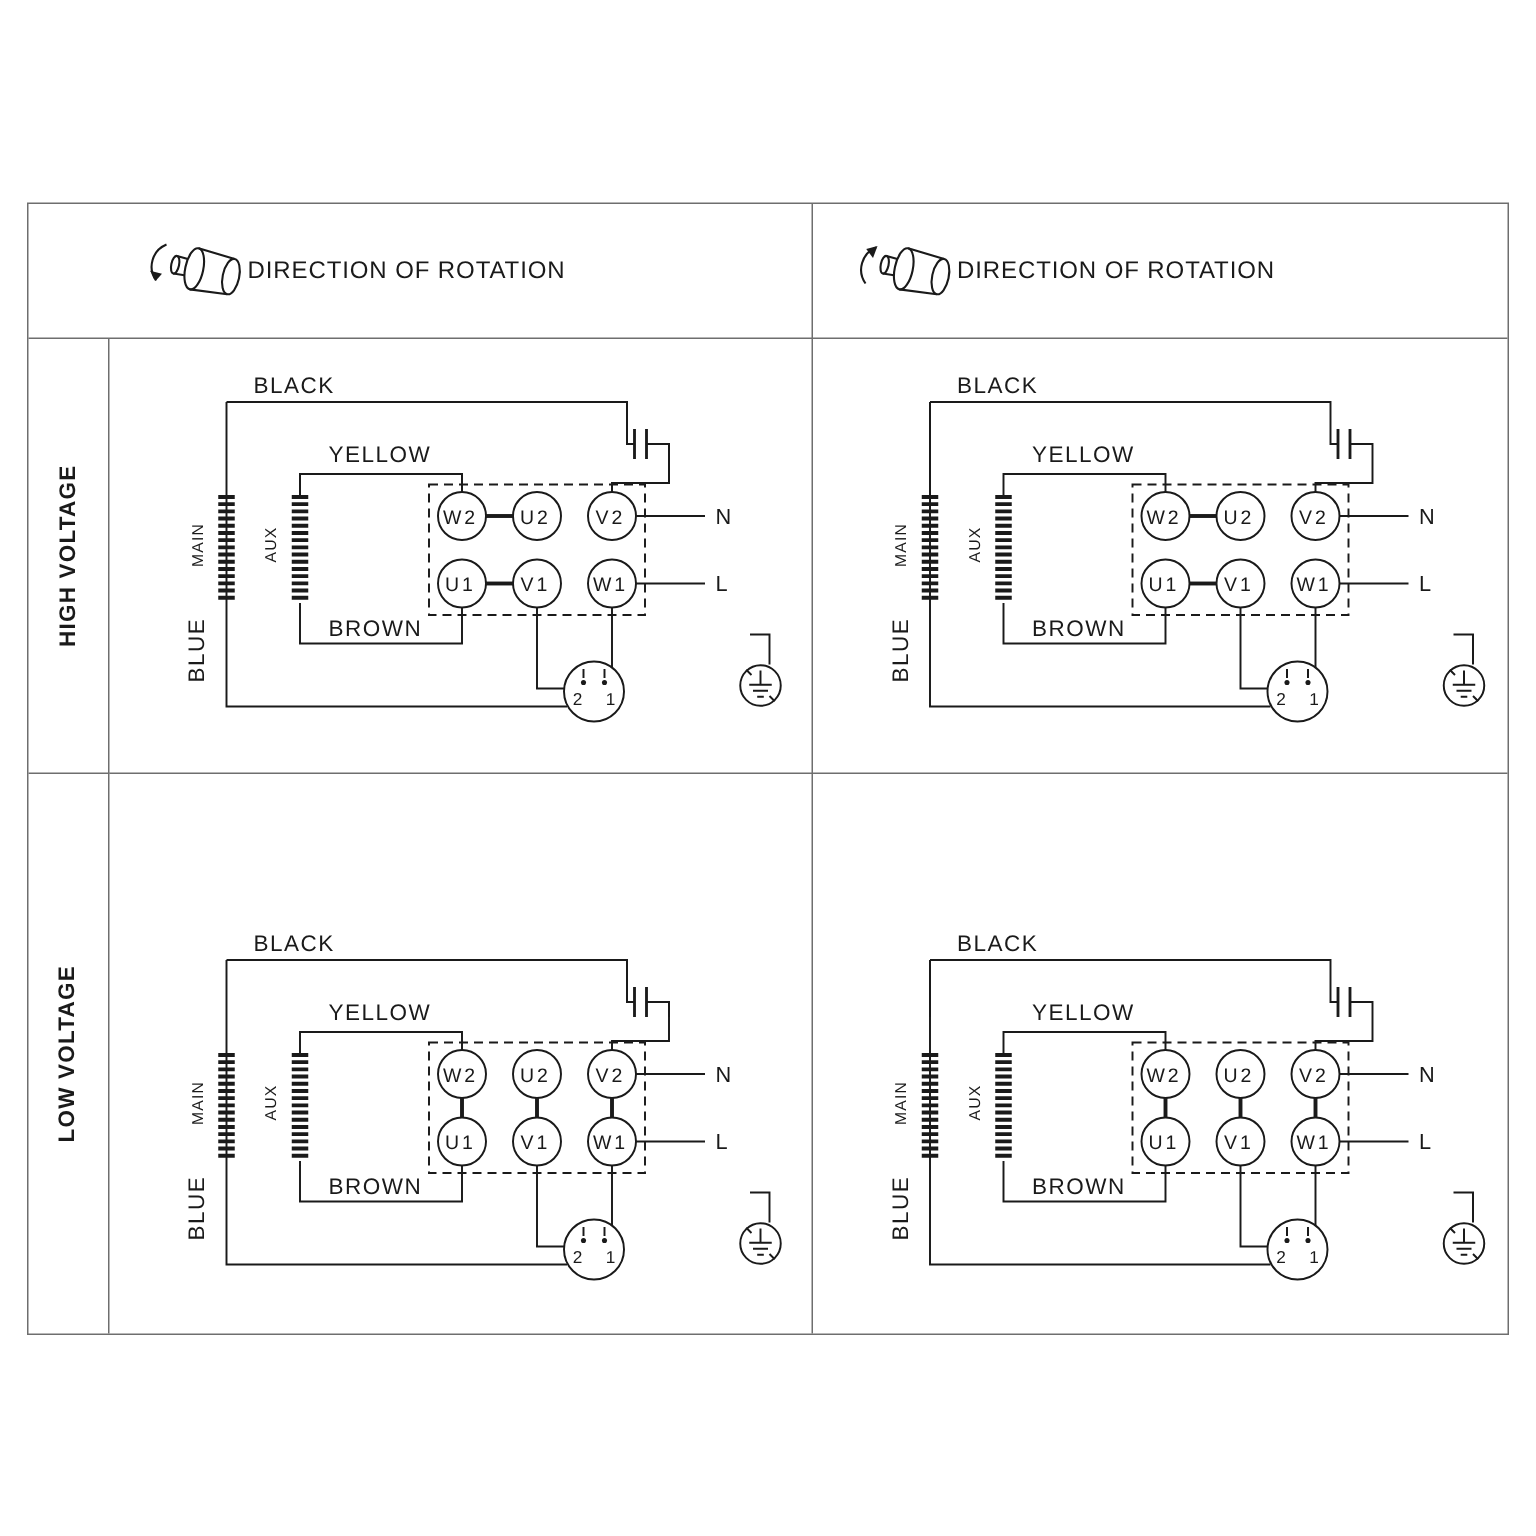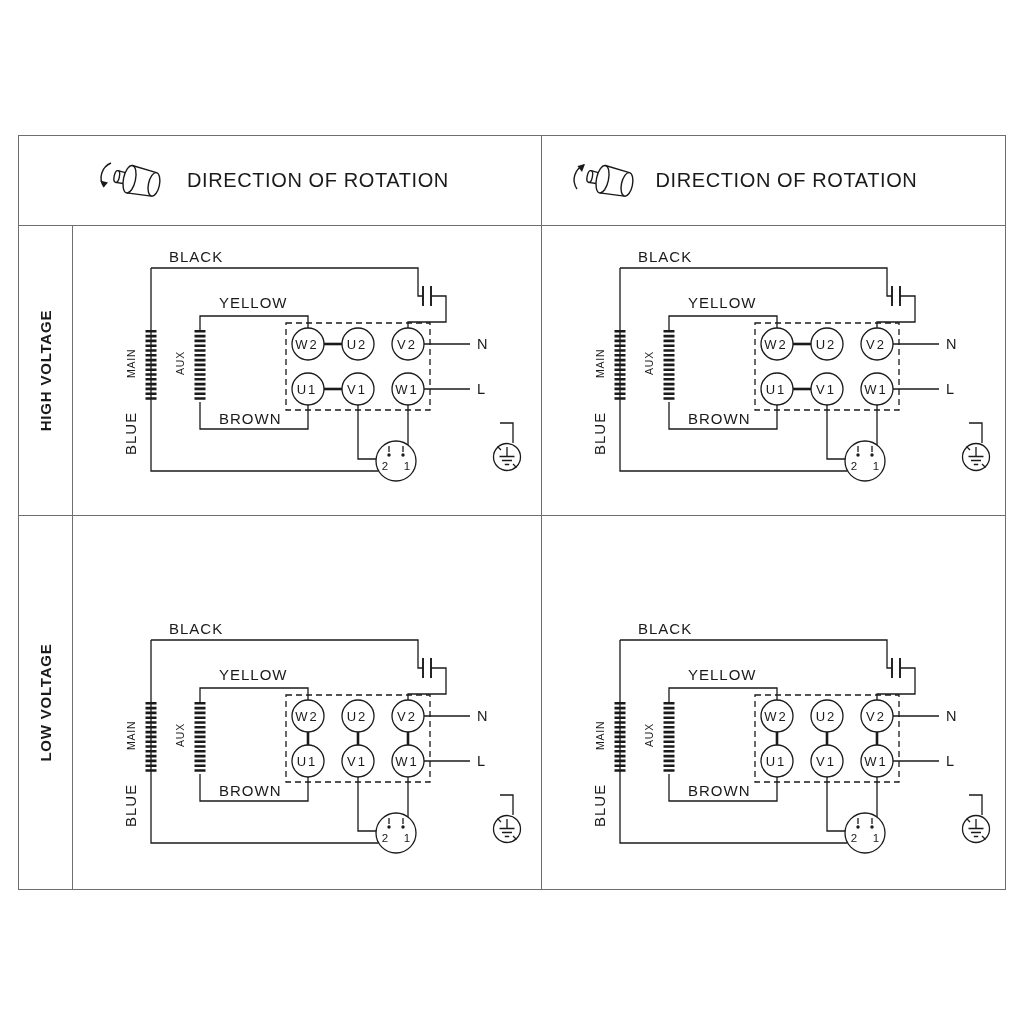--- a/index.html
+++ b/index.html
@@ -12,21 +12,21 @@
     border:1px solid #6e6e6e;
     display:grid;
     grid-template-columns:54px 469px 1fr;
     grid-template-rows:90px 290px 1fr;
   }
   .cell { position:relative; overflow:hidden; }
   .bR { border-right:1px solid #6e6e6e; }
   .bB { border-bottom:1px solid #6e6e6e; }
 
   .header-cell { display:flex; align-items:center; }
-  .header-cell .title { flex:1; text-align:center; font-size:20px; letter-spacing:.6px; padding-right:70px; }
+  .header-cell .title { flex:1; font-size:16px; letter-spacing:.6px; padding-right:70px; }
   .span2 { grid-column:1 / 3; }
   .motor-icon { flex:0 0 auto; }
   .ml-lg { margin-left:78px; }
   .ml-sm { margin-left:28px; }
 
   .vcell { display:flex; align-items:center; justify-content:center; }
   .vtext { transform:rotate(-90deg); white-space:nowrap; font-size:15px;
            font-weight:600; letter-spacing:.8px; }
 
   .quad { display:block; }

